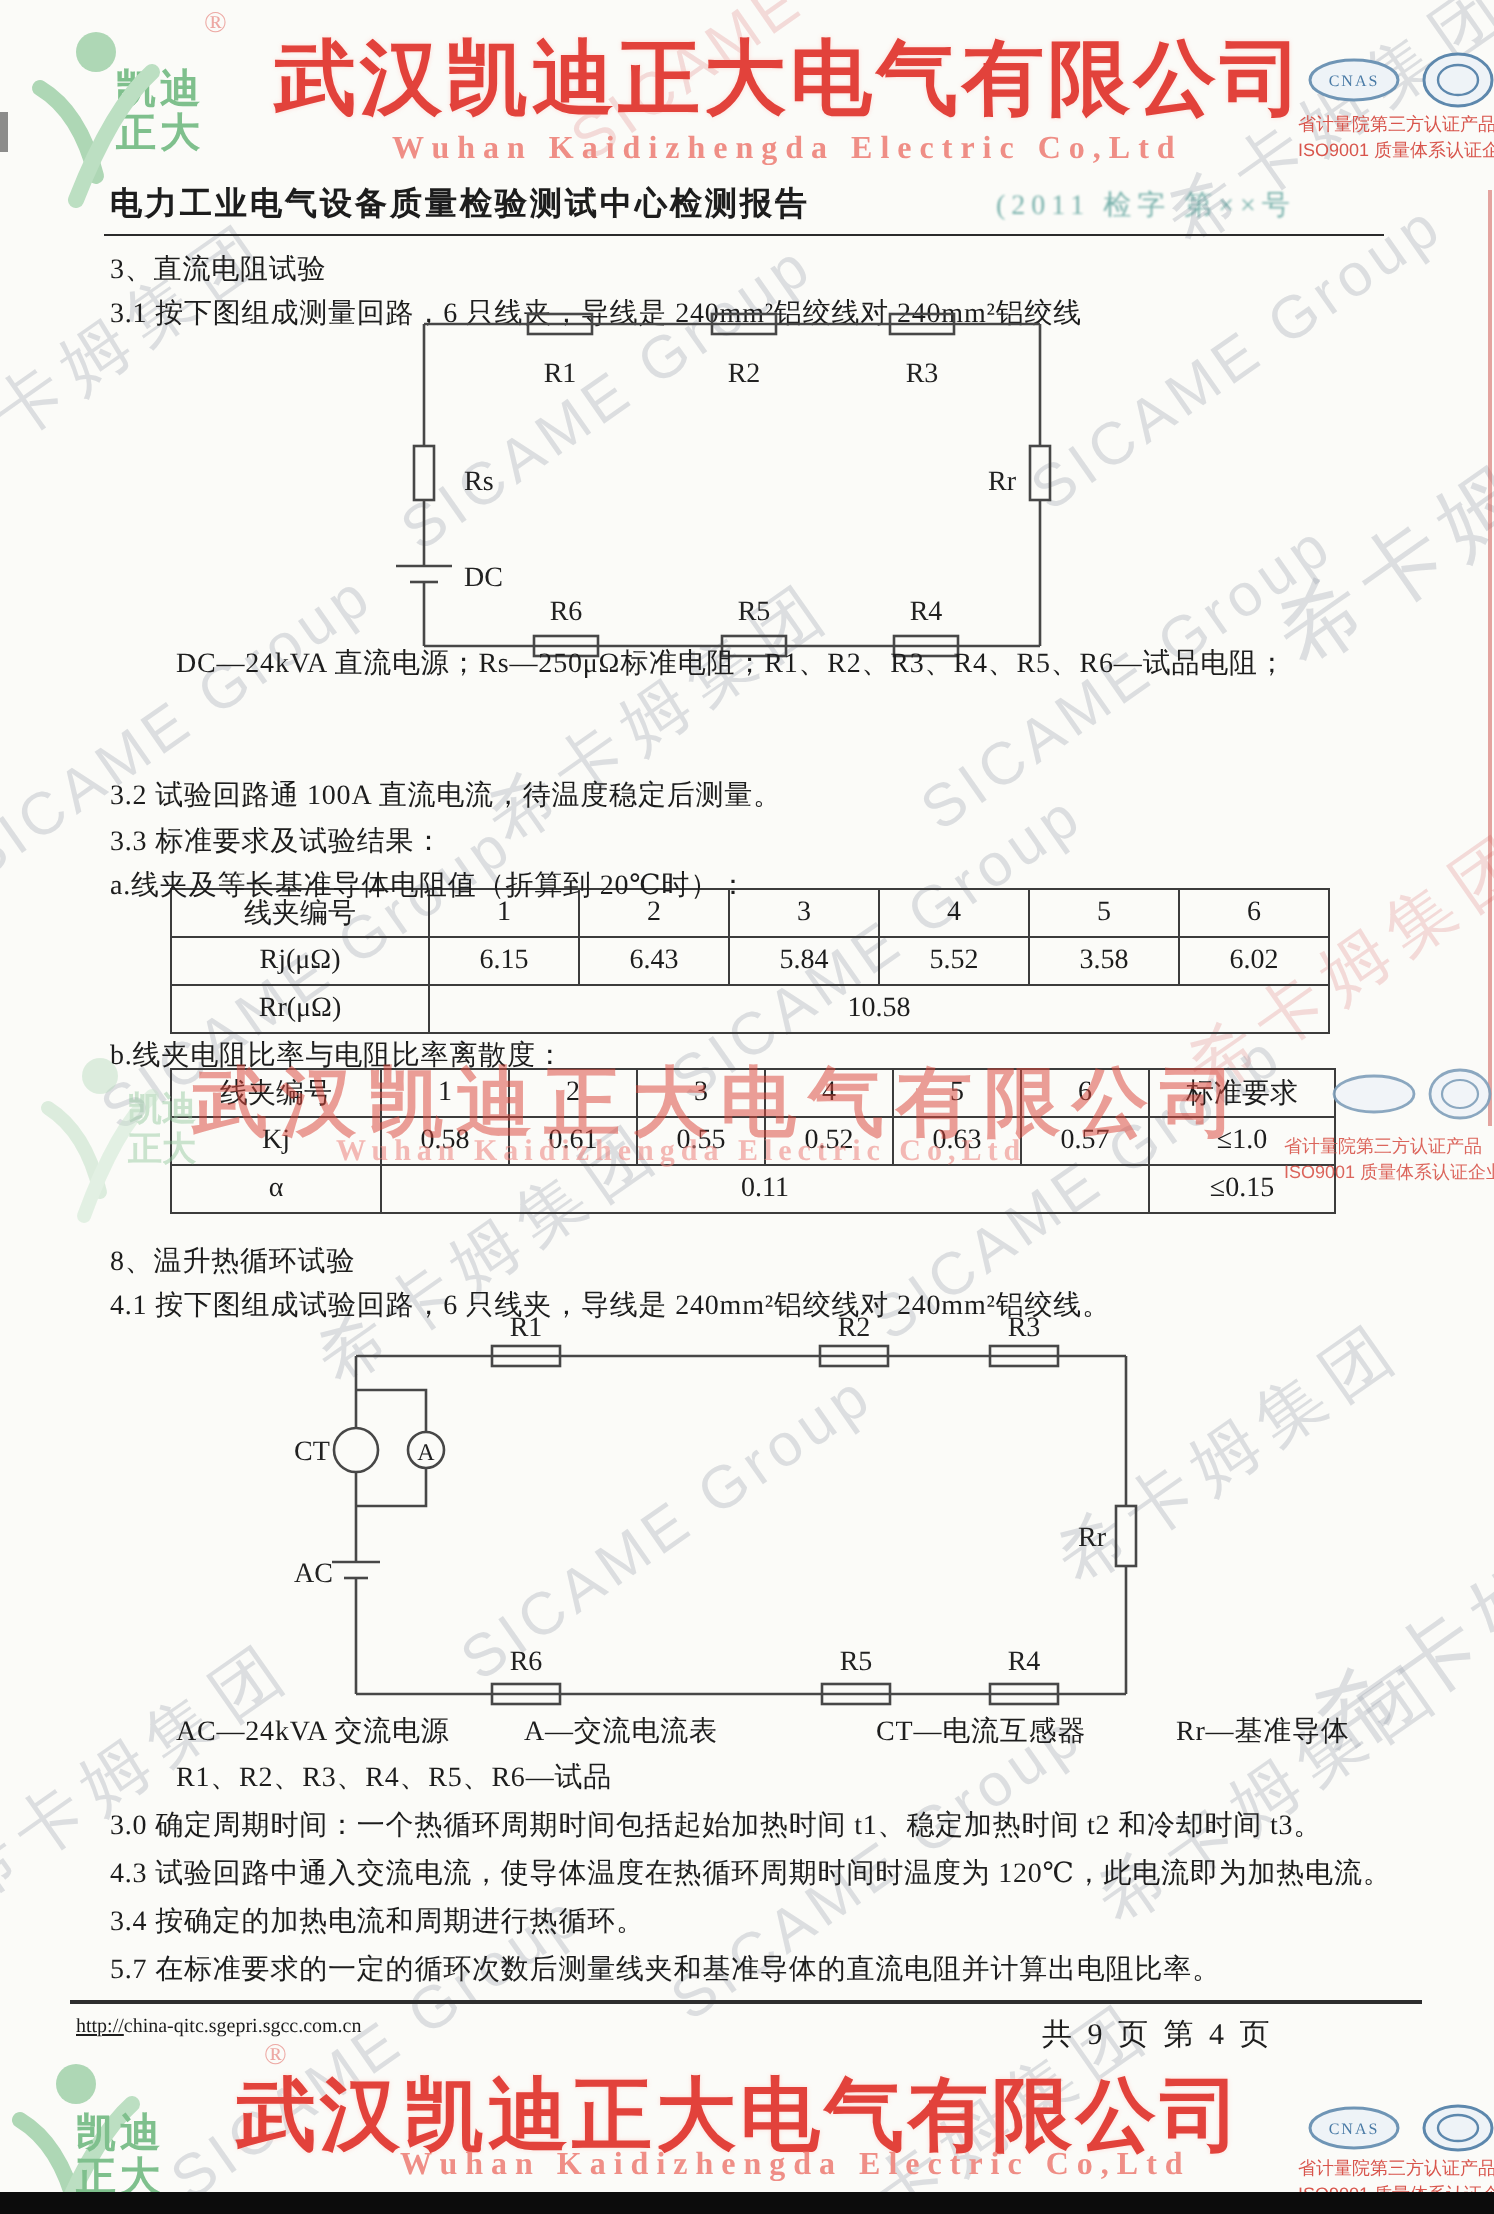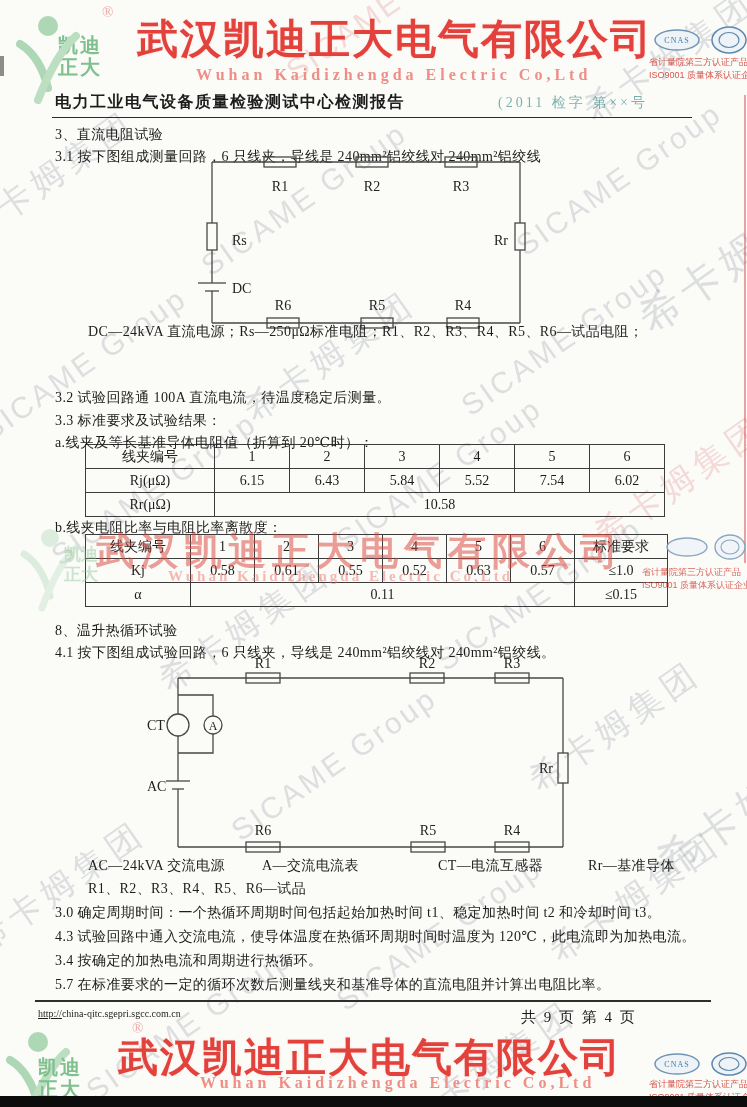--- a/index.html
+++ b/index.html
@@ -181,21 +181,21 @@
       <td class="c">4</td>
       <td class="c">5</td>
       <td class="c">6</td>
     </tr>
     <tr>
       <td>Rj(μΩ)</td>
       <td>6.15</td>
       <td>6.43</td>
       <td>5.84</td>
       <td>5.52</td>
-      <td>7.54</td>
+      <td>3.58</td>
       <td>6.02</td>
     </tr>
     <tr>
       <td>Rr(μΩ)</td>
       <td colspan="6">10.58</td>
     </tr>
   </tbody>
     </table>
 
   <div class="tline" style="left:55px;top:519px">b.线夹电阻比率与电阻比率离散度：</div>

